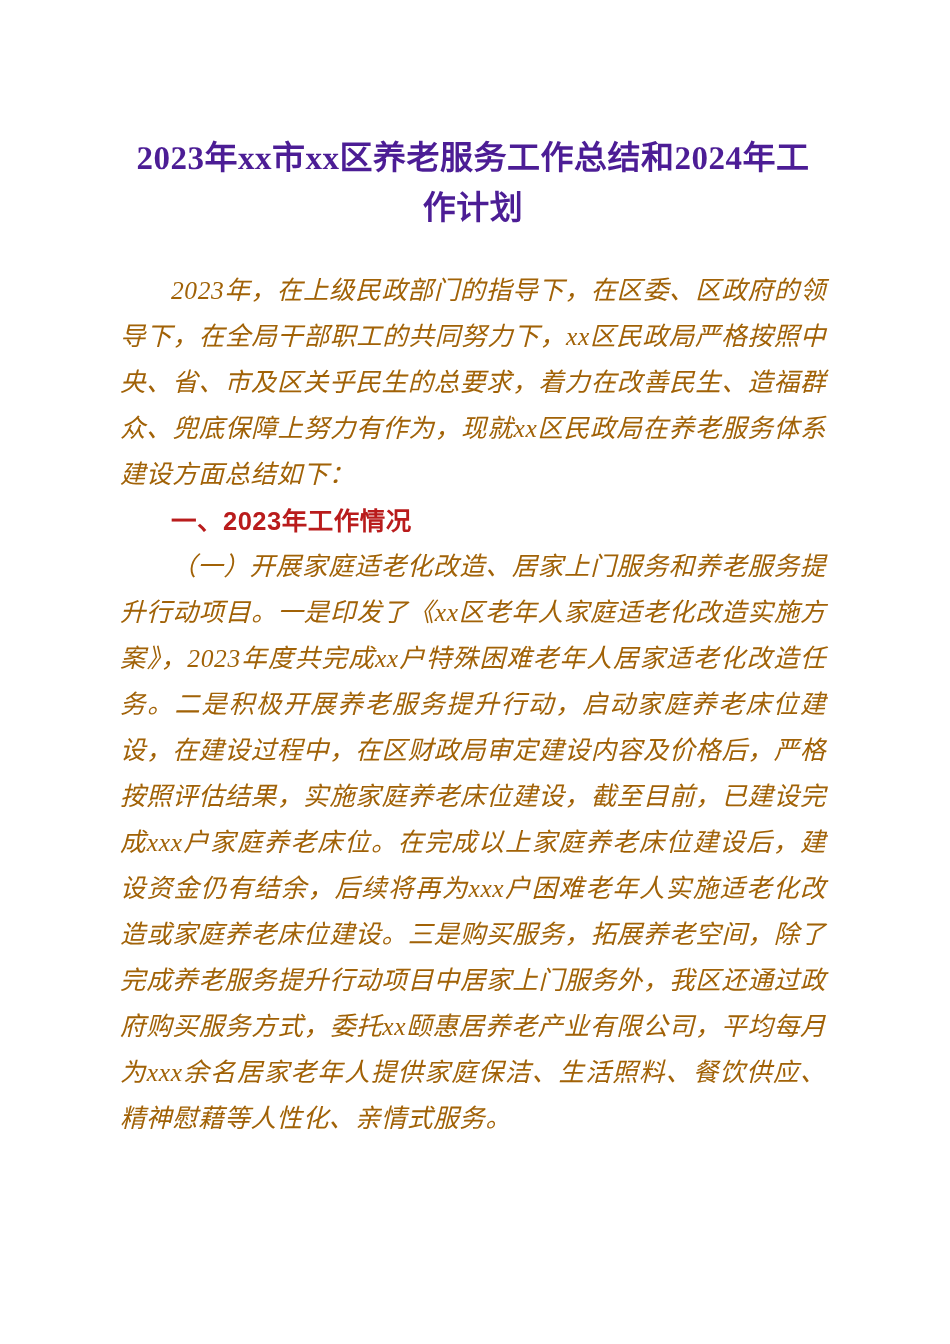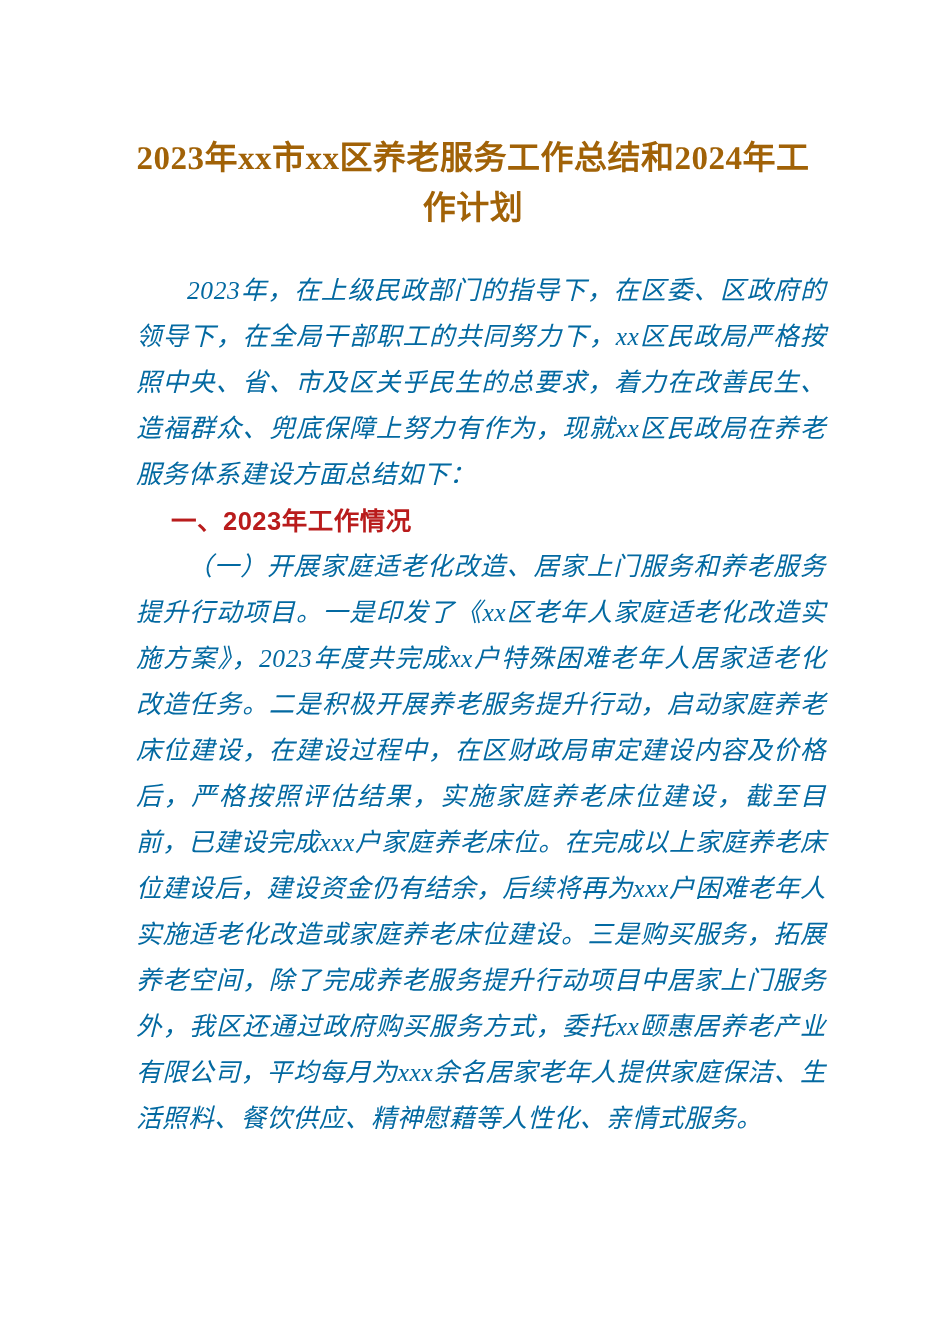--- a/index.html
+++ b/index.html
@@ -37,39 +37,39 @@
     position: absolute;
     left: 0;
     top: 134px;
     width: 706px;
     text-align: center;
     font-family: "Liberation Serif", "DejaVu Serif", serif;
     font-weight: bold;
     font-size: 33px;
     line-height: 50px;
     letter-spacing: 0.5px;
-    color: #a16207;
+    color: #4c1d95;
     text-rendering: geometricPrecision;
   }
 
   
   .doc-flow {
     position: absolute;
     left: 0;
     top: 268px;
     width: 706px;
   }
 
   p.body-para {
-    margin: 0 0 0 16px;
+    margin: 0 0 0 0;
     padding: 0;
     font-family: "Liberation Serif", "DejaVu Serif", serif;
     font-size: 25.5px;
     line-height: 46px;
-    color: #0369a1;
+    color: #a16207;
     text-align: justify;
     text-justify: inter-character;
     text-indent: 2em;
     letter-spacing: 0.6px;
     font-style: italic;
     -webkit-font-smoothing: antialiased;
   }
 
   h2.section-heading {
     margin: 0;

